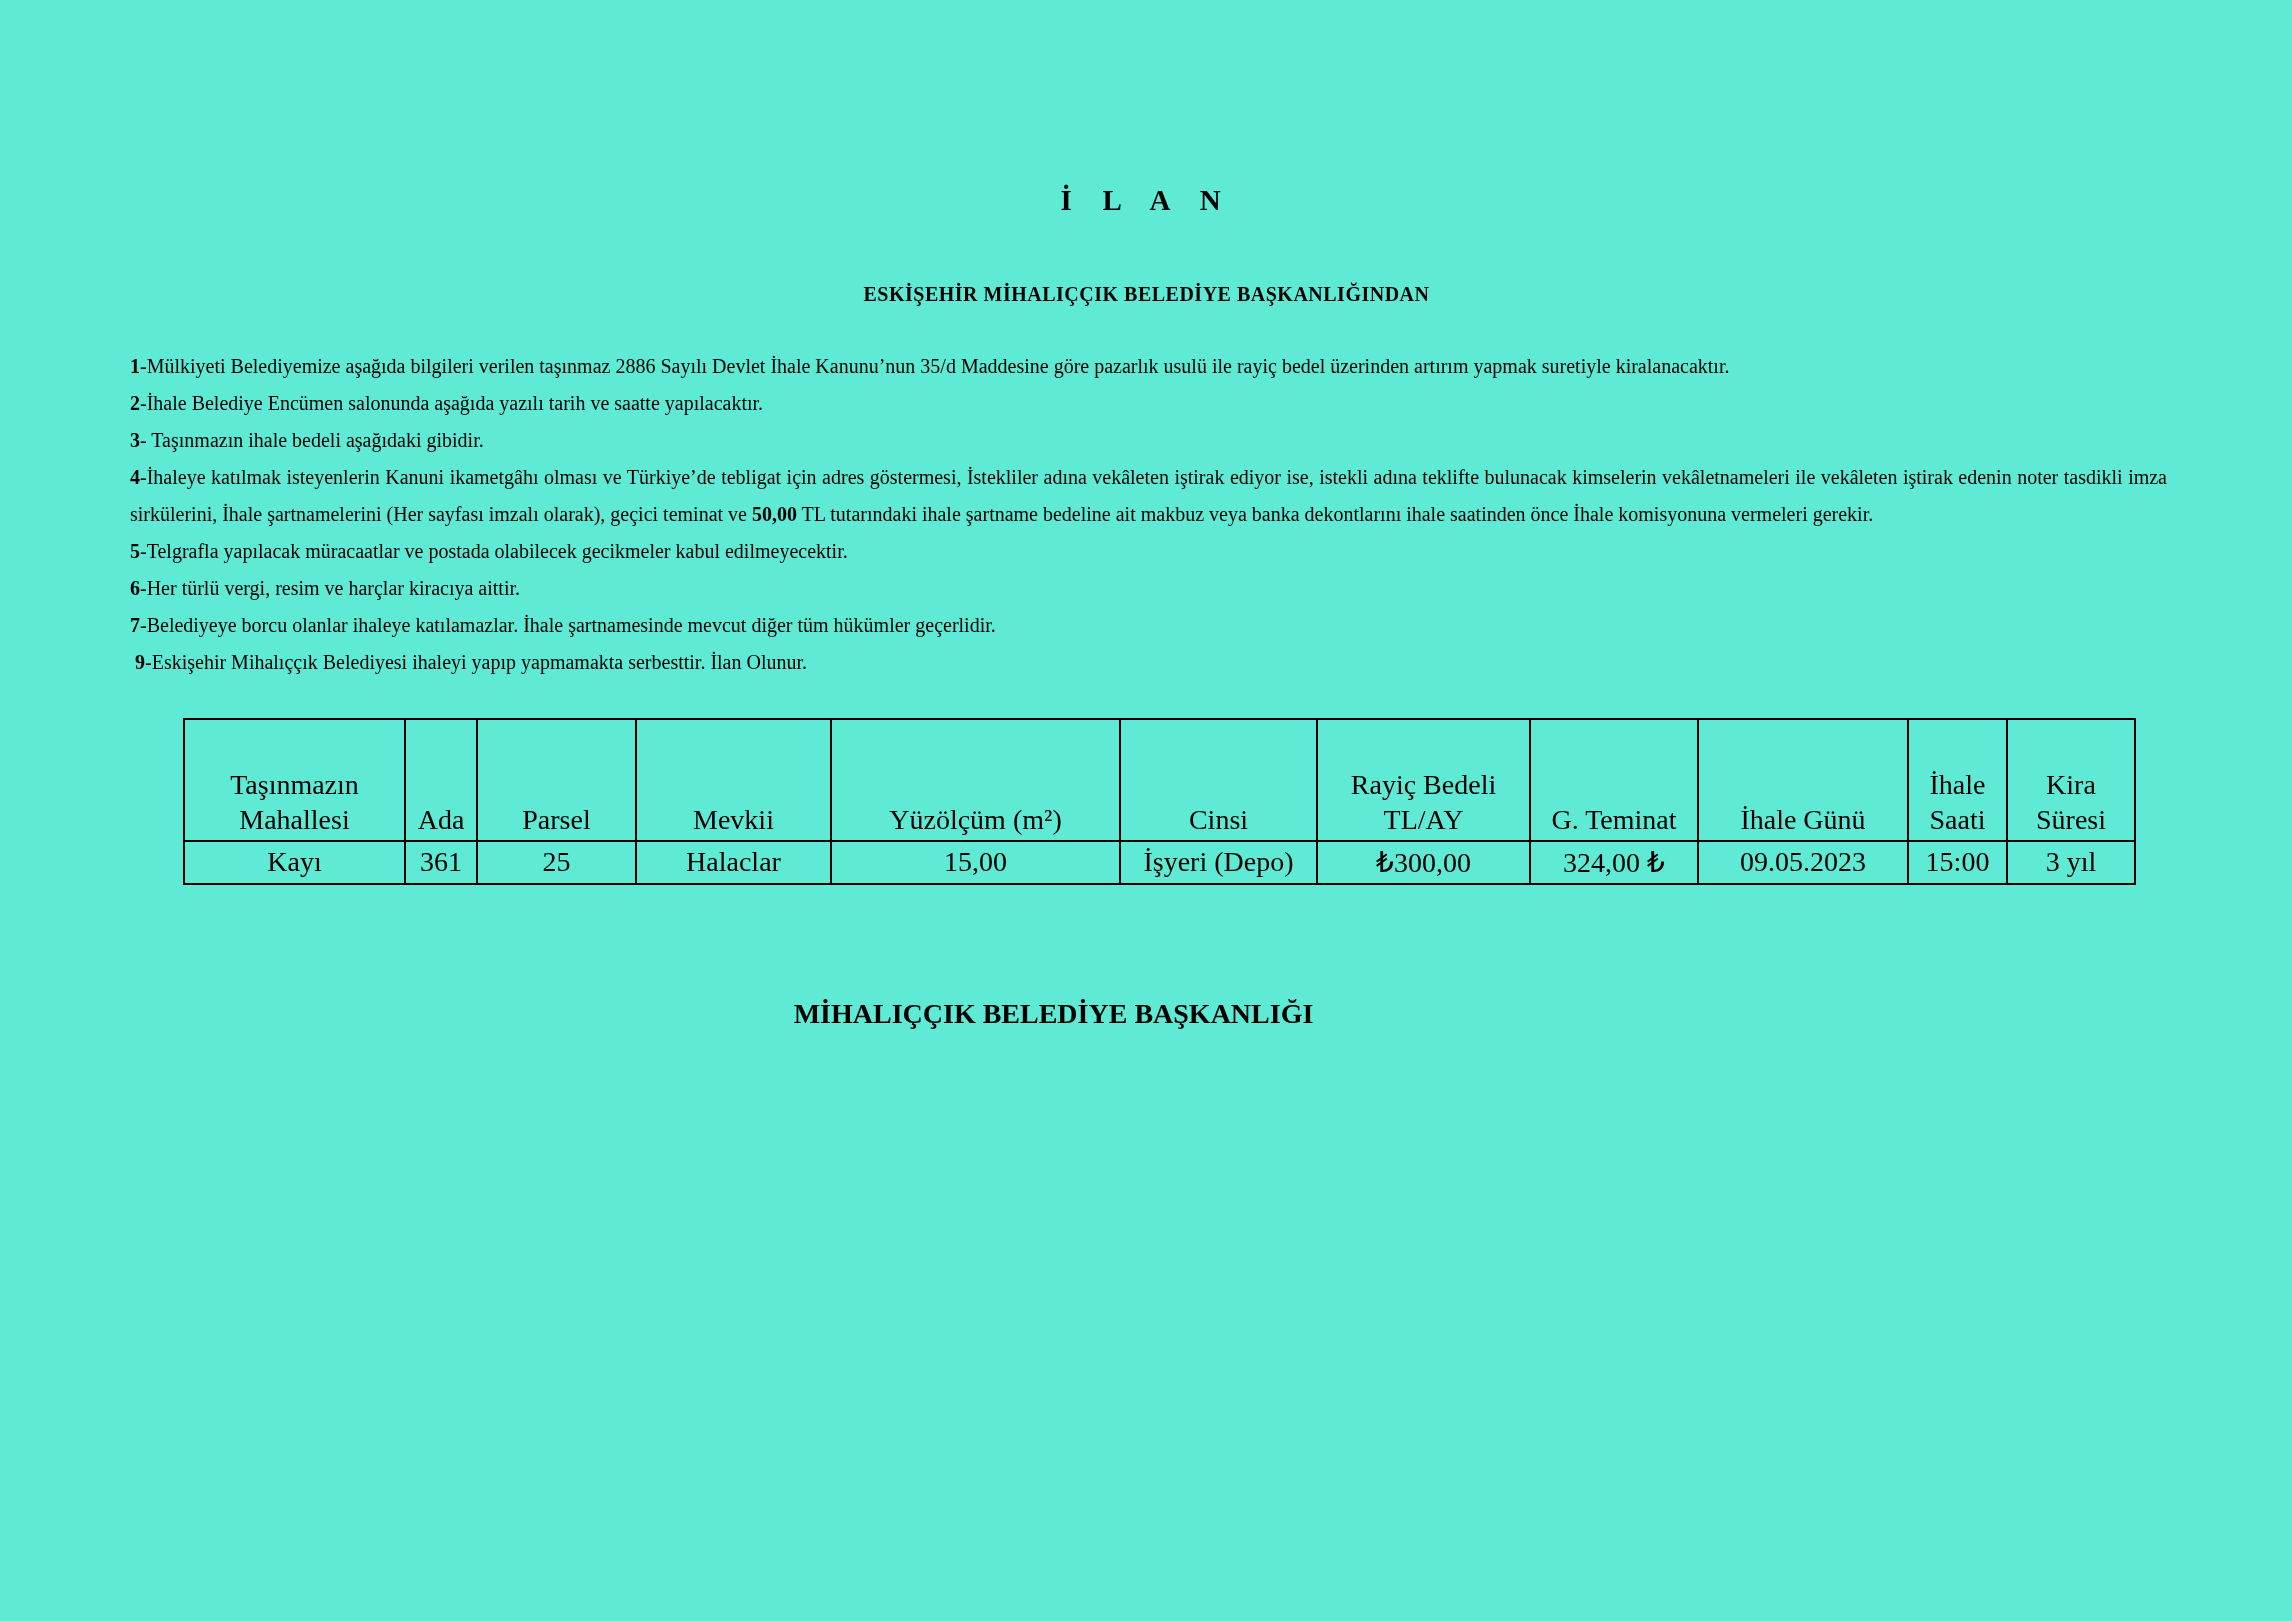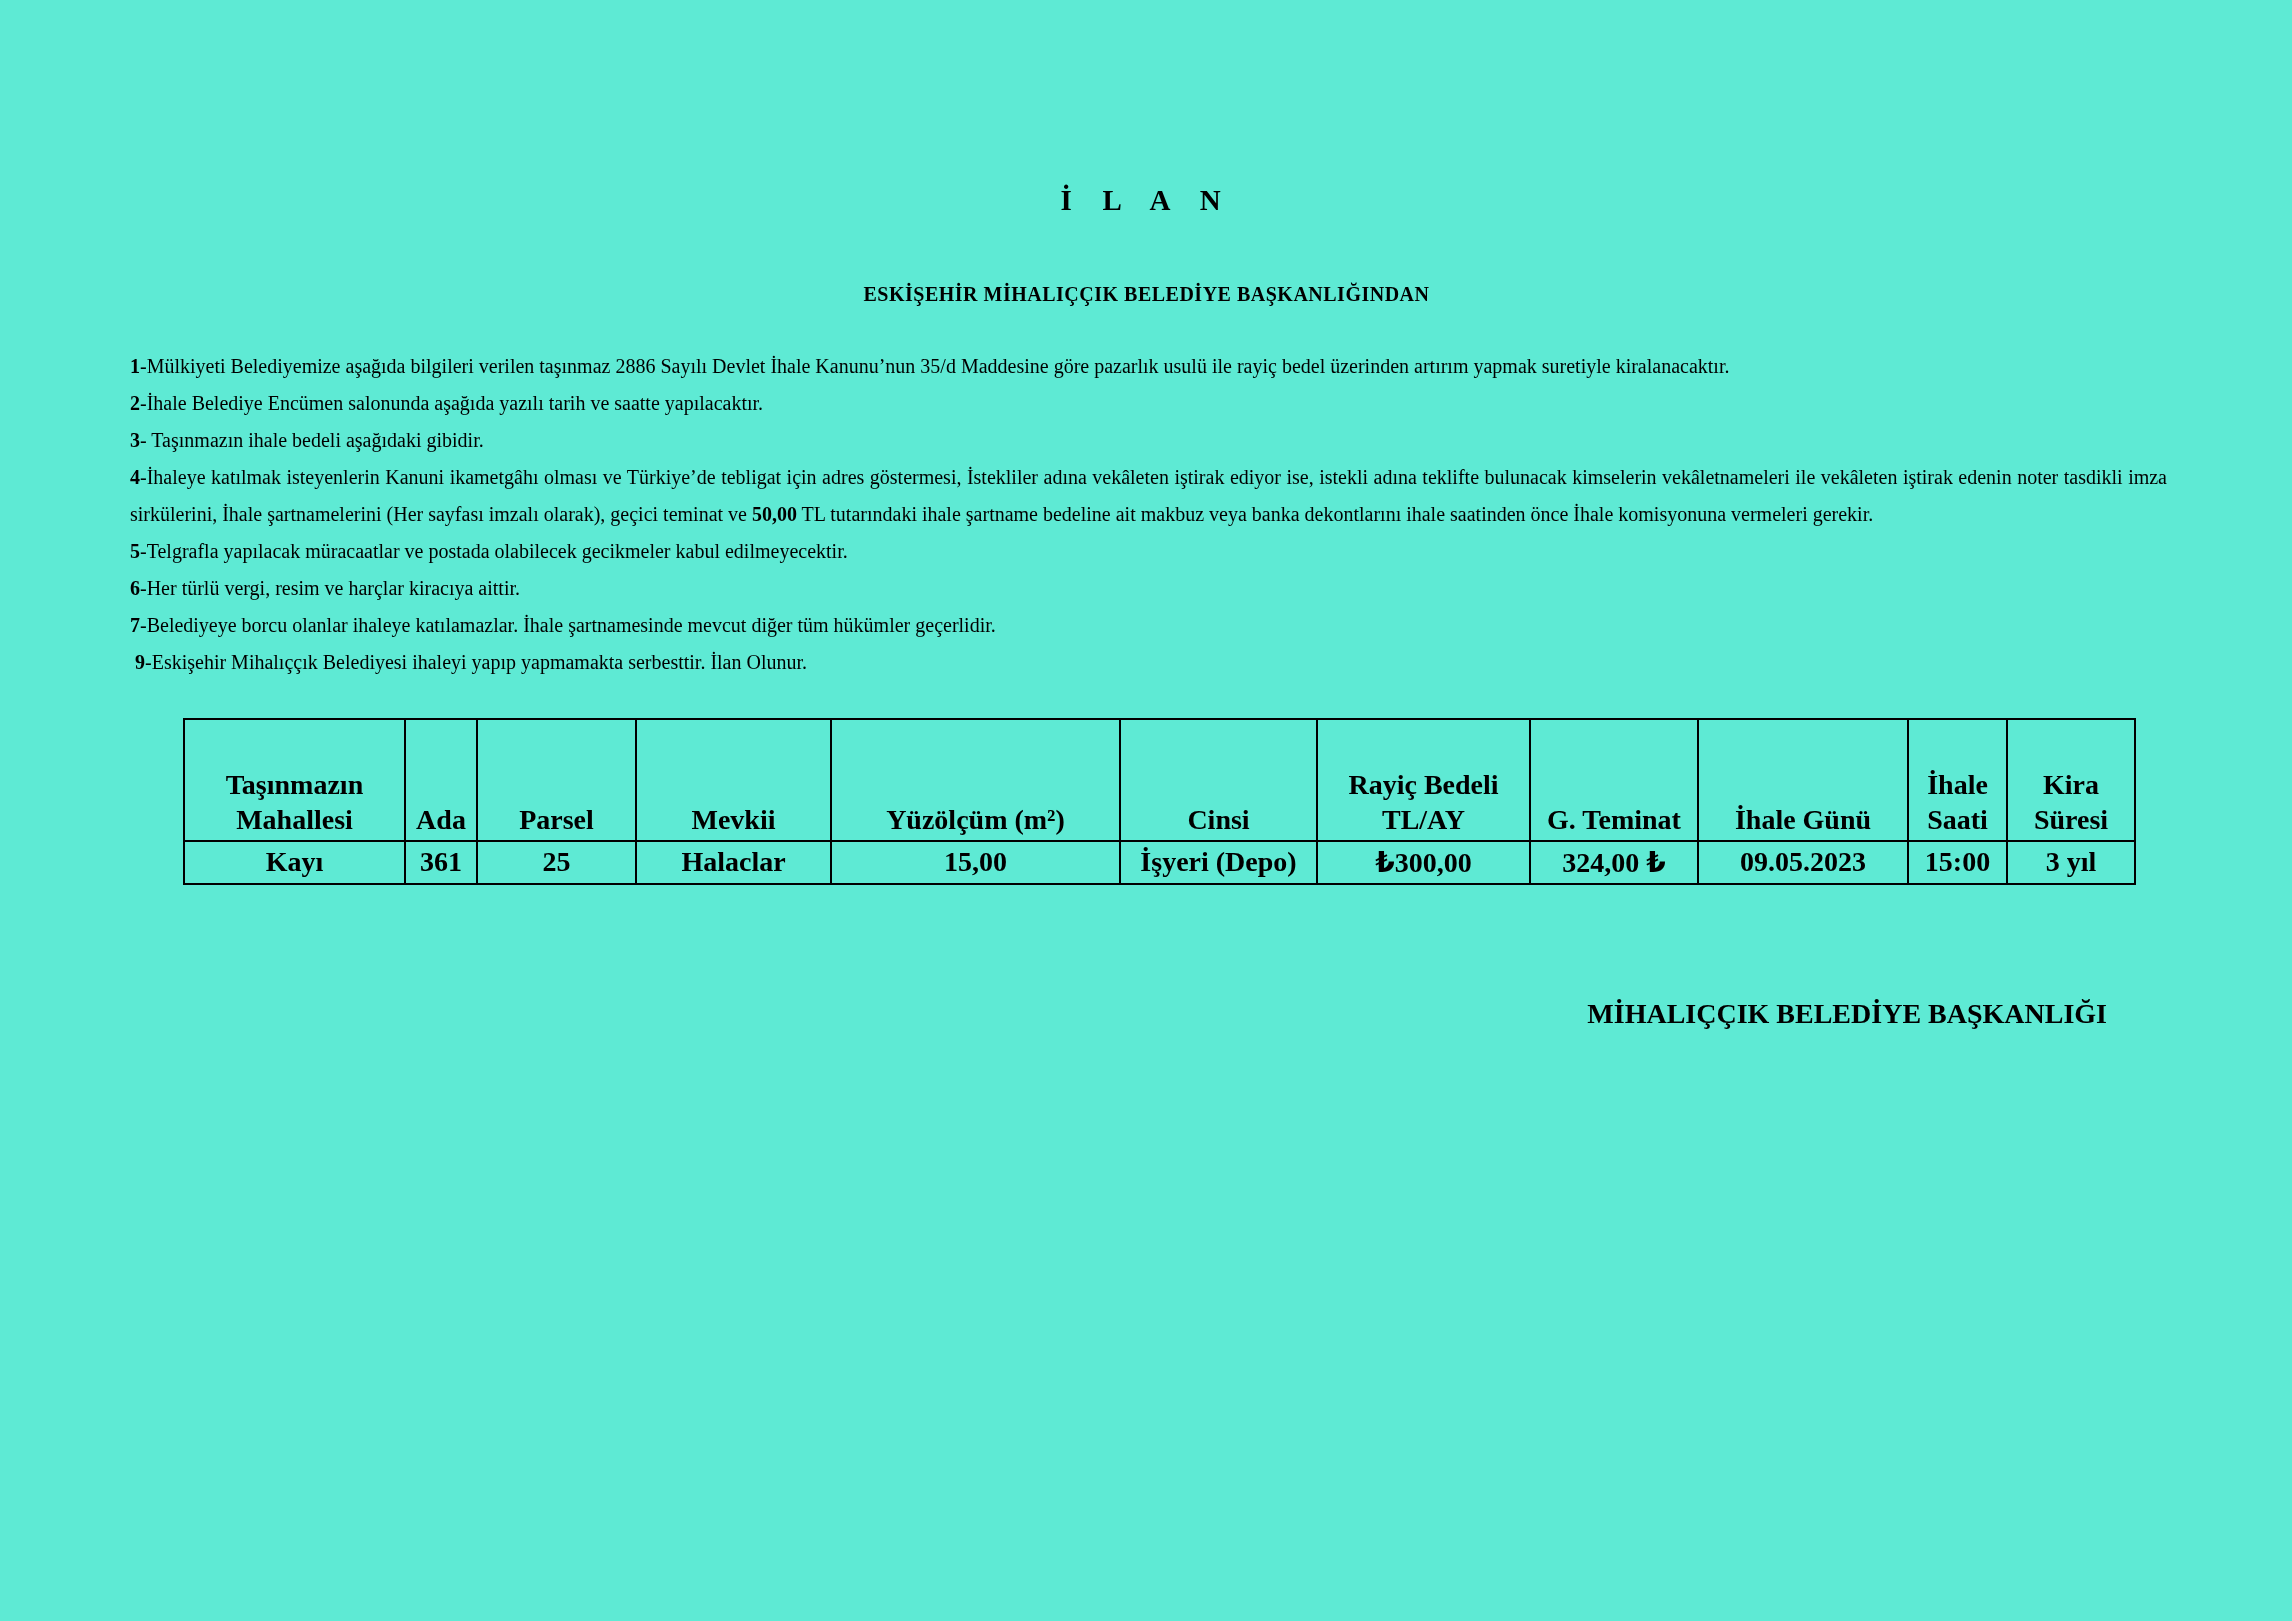--- a/index.html
+++ b/index.html
@@ -50,41 +50,41 @@
     table-layout: fixed;
     margin: 37px 0 0 183px;
     width: 1950px;
     border: 2.9px solid #000000;
     font-size: 28px;
   }
   table.property-table th,
   table.property-table td {
     border: 2px solid #000000;
     text-align: center;
-    font-weight: bold;
+    font-weight: normal;
     padding: 0 3.9px;
     overflow: hidden;
   }
   table.property-table thead th {
     height: 117px;
     vertical-align: bottom;
     white-space: pre-line;
     padding-bottom: 2.9px;
     border-bottom: 2.9px solid #000000;
     line-height: 35px;
   }
   table.property-table tbody td {
     height: 41px;
     vertical-align: middle;
     font-family: "Liberation Serif", "DejaVu Sans", serif;
   }
   .signature {
     margin: 110px 0 0 0;
     padding-right: 186px;
-    text-align: right;
+    text-align: center;
     font-size: 28px;
     font-weight: bold;
     line-height: 37px;
   }
 </style>
 </head>
 <body>
 
 <div class="page">
 

